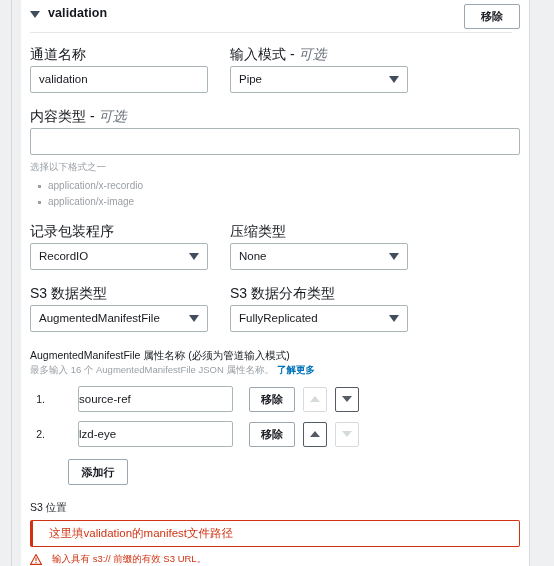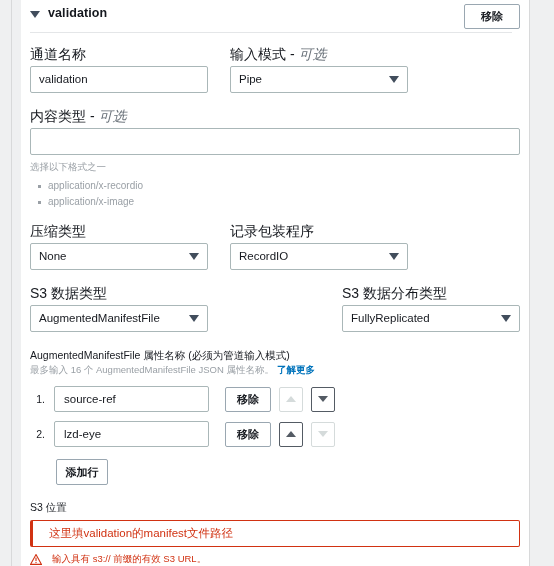--- a/index.html
+++ b/index.html
@@ -184,24 +184,25 @@
     text-align: right;
     padding-right: 9px;
   }
   .attr-input {
     width: 155px;
     height: 26px;
     border: 1px solid #aab7b8;
     border-radius: 2px;
     font-size: 11.5px;
     color: #16191f;
-    padding: 0 9px;
+    padding: 0 0;
     display: flex;
     align-items: center;
     font-family: "Liberation Sans", "DejaVu Sans", sans-serif;
+    margin-left: 24px;
   }
   .btn-row-remove {
     width: 46px; height: 25px;
     margin-left: 16px;
   }
   .arrow-btn {
     width: 24px; height: 25px;
     margin-left: 8px;
     display: inline-flex;
     align-items: center;
@@ -218,22 +219,22 @@
   .chev {
     width: 0; height: 0;
     border-left: 5px solid transparent;
     border-right: 5px solid transparent;
   }
   .chev.up { border-bottom: 6px solid #545b64; }
   .chev.down { border-top: 6px solid #545b64; }
   .arrow-btn.disabled .chev.up { border-bottom-color: #d5dbdb; }
   .arrow-btn.disabled .chev.down { border-top-color: #d5dbdb; }
   .btn-add-row {
-    width: 52px; height: 26px;
-    margin-left: 26px;
+    width: 60px; height: 26px;
+    margin-left: 38px;
     margin-top: 12px;
   }
   
   .s3-label {
     font-size: 10.5px;
     color: #16191f;
     margin-top: 16px;
     margin-bottom: 5px;
   }
   .s3-input {
@@ -322,36 +323,36 @@
         <div class="full-input"></div>
         <div class="hint">选择以下格式之一</div>
         <ul class="bullets">
           <li>application/x-recordio</li>
           <li>application/x-image</li>
         </ul>
       </div>
 
       <div class="row2" style="margin-top:14px;">
         <div class="col">
+          <div class="field-label">记录包装程序</div>
+          <div class="select">
+            <span>RecordIO</span>
+            <span class="sel-caret"></span>
+          </div>
+        </div>
+        <div class="col">
           <div class="field-label">压缩类型</div>
           <div class="select">
             <span>None</span>
             <span class="sel-caret"></span>
           </div>
         </div>
-        <div class="col">
-          <div class="field-label">记录包装程序</div>
-          <div class="select">
-            <span>RecordIO</span>
-            <span class="sel-caret"></span>
-          </div>
-        </div>
-      </div>
-
-      <div class="row2" style="margin-top:16px;justify-content:space-between;">
+      </div>
+
+      <div class="row2" style="margin-top:16px;">
         <div class="col">
           <div class="field-label">S3 数据类型</div>
           <div class="select">
             <span>AugmentedManifestFile</span>
             <span class="sel-caret"></span>
           </div>
         </div>
         <div class="col">
           <div class="field-label">S3 数据分布类型</div>
           <div class="select">

